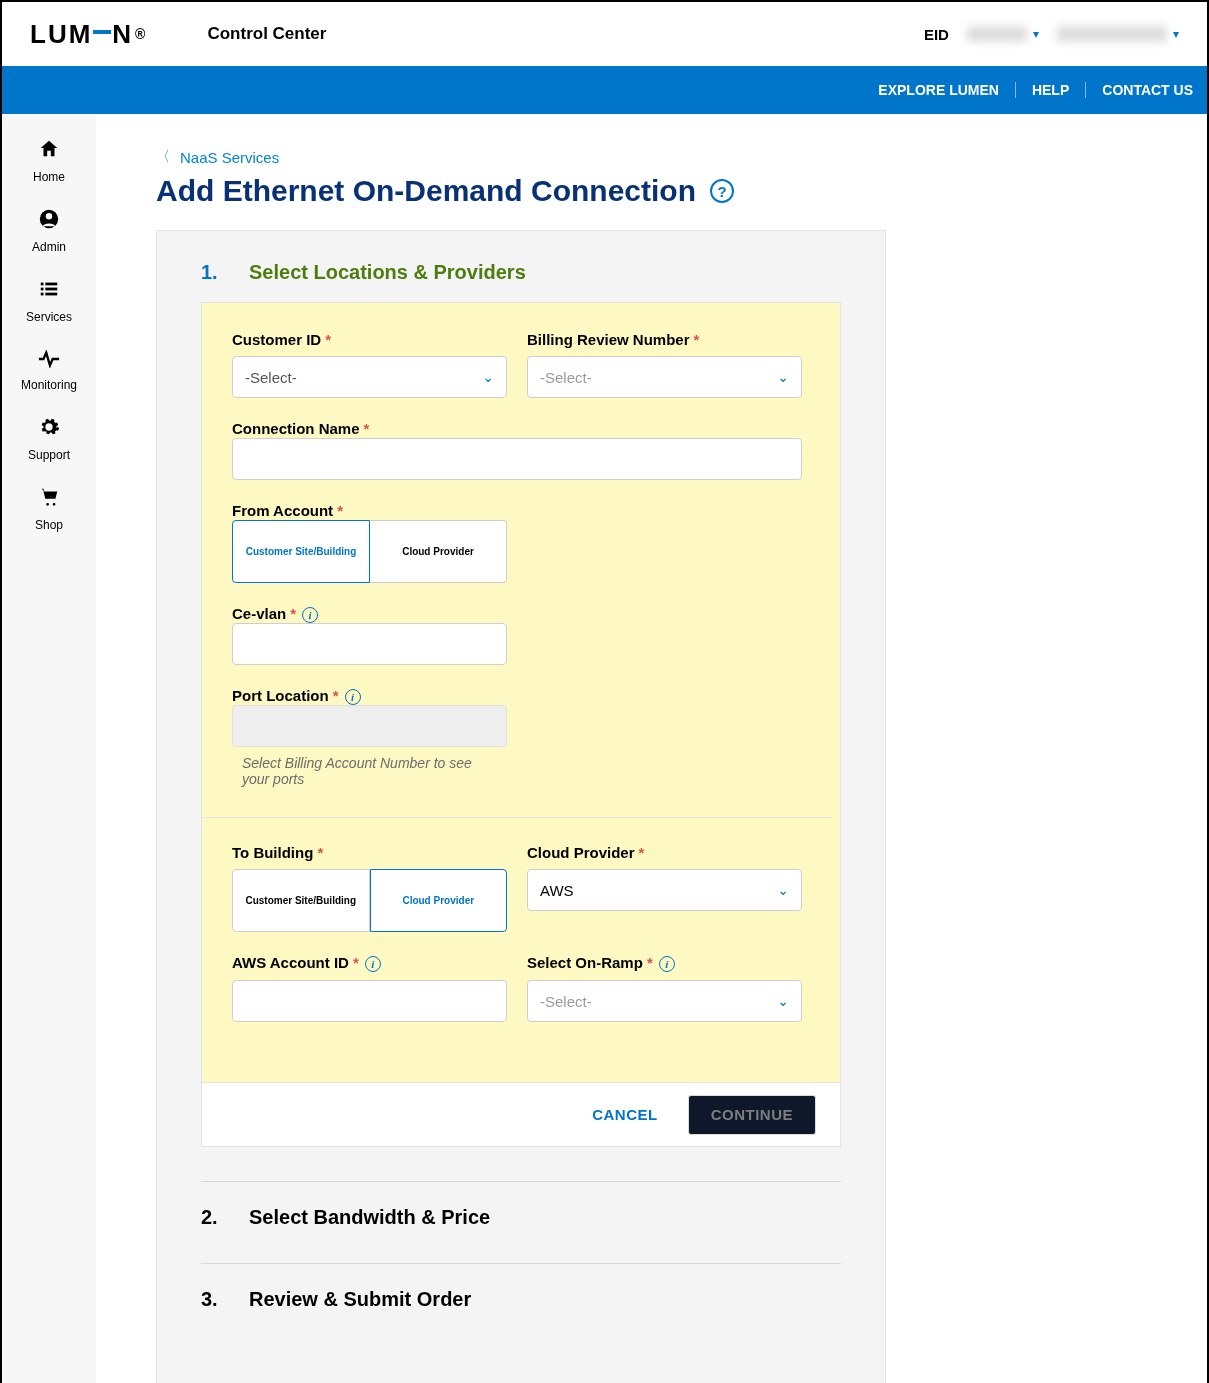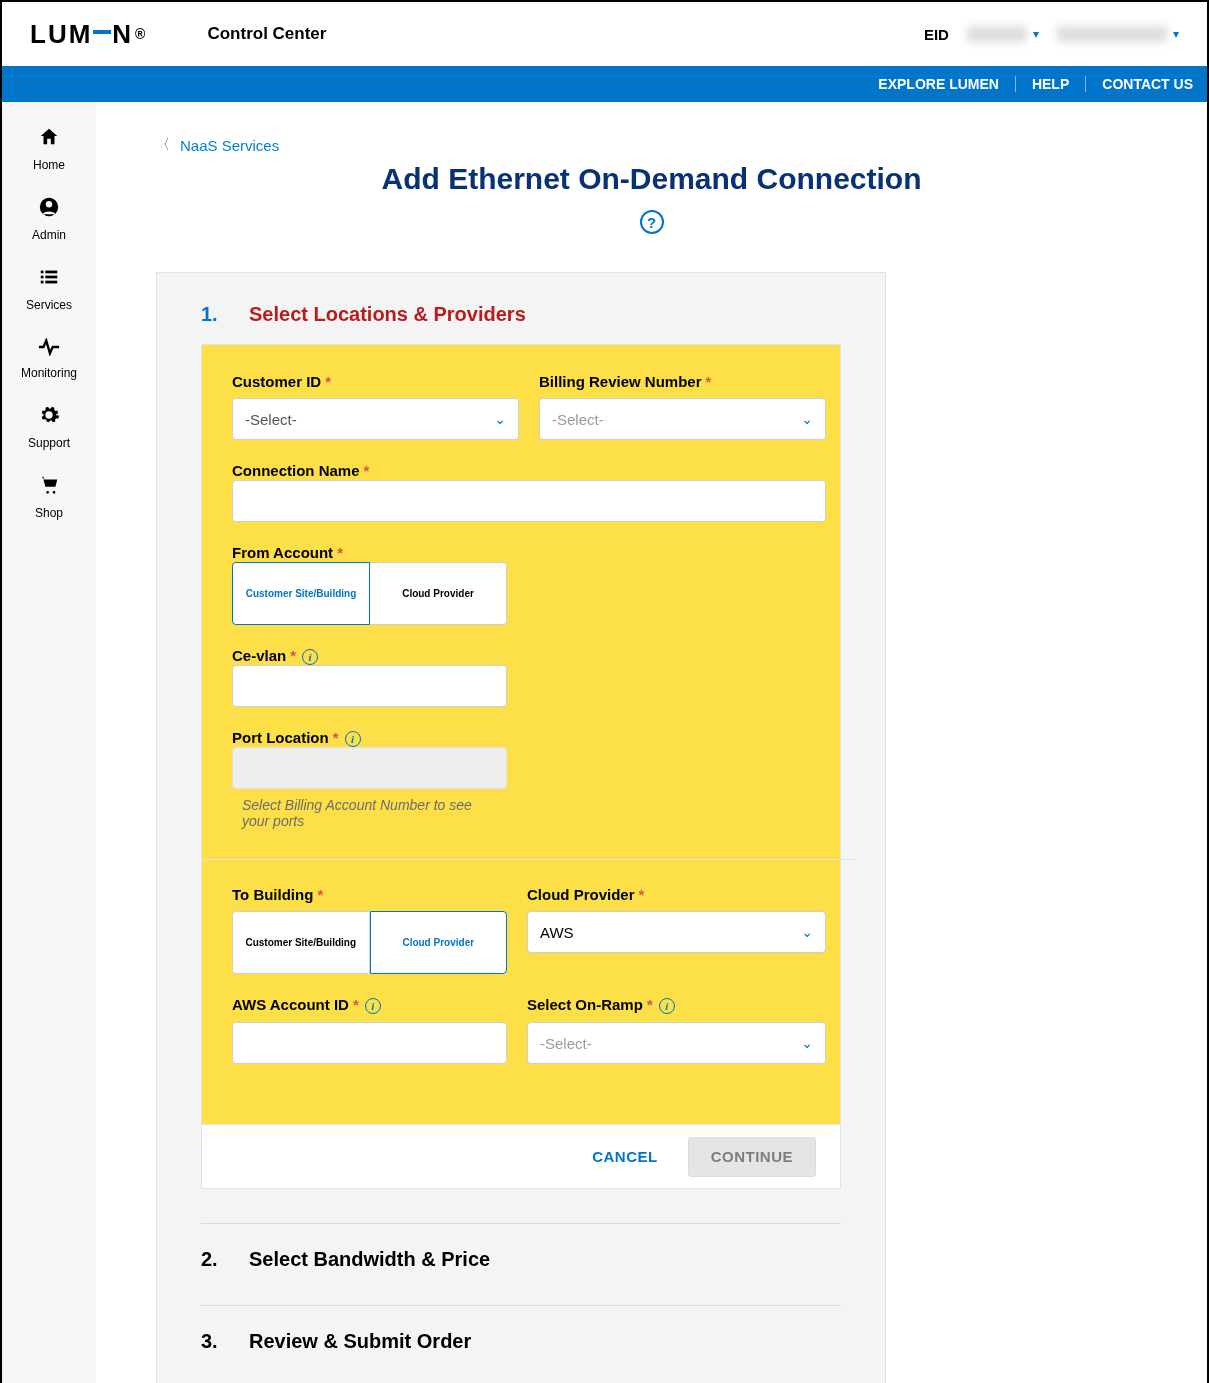--- a/index.html
+++ b/index.html
@@ -9,40 +9,40 @@
   .logo { font-weight: 700; font-size: 26px; letter-spacing: 2px; display: flex; align-items: center; }
   .logo .e-bar { display:inline-block; width:18px; height:4px; background:#0075c9; margin: 0 1px 4px 1px; vertical-align: middle;}
   .brand-sub { margin-left: 60px; font-weight: 600; font-size: 17px; }
   .spacer { flex: 1; }
   .eid-wrap { display:flex; align-items:flex-start; gap:18px; }
   .eid-label { font-weight:600; font-size:15px; }
   .eid-blur, .acct-blur { filter: blur(4px); background: #ddd; color: transparent; border-radius: 3px; display:inline-block; height:16px; }
   .eid-blur { width:60px; }
   .acct-blur { width:110px; }
   .caret-blue { color:#0075c9; font-size:12px; margin-left:6px; }
-  .bluebar { background:#0075c9; height:36px; display:flex; justify-content:flex-end; align-items:center; padding:0 14px; gap:0; }
+  .bluebar { background:#0075c9; height:48px; display:flex; justify-content:flex-end; align-items:center; padding:0 14px; gap:0; }
   .bluebar a { color:#fff; font-weight:700; font-size:14px; text-decoration:none; padding:0 16px; border-right:1px solid rgba(255,255,255,0.5); }
   .bluebar a:last-child { border-right:none; padding-right:0;}
   .body { display:flex; min-height: 1280px; }
   .sidenav { width:94px; background:#f7f7f7; padding-top:12px; display:flex; flex-direction:column; align-items:center; }
   .nav-item { display:flex; flex-direction:column; align-items:center; gap:4px; width:100%; padding:12px 0; cursor:pointer; }
   .nav-item .ico { font-size:22px; color:#000; }
   .nav-item .lbl { font-size:12px; color:#000; }
   .main { flex:1; padding:34px 60px 40px 60px; }
   .breadcrumb { display:flex; align-items:center; gap:10px; color:#0083d6; font-size:15px; margin-bottom:8px; cursor:pointer; }
   .breadcrumb .chev { font-size:14px; }
-  h1.page-title { font-size:30px; font-weight:800; color:#083176; display:flex; align-items:center; gap:14px; margin-bottom:38px;flex-direction:column; }
+  h1.page-title { font-size:30px; font-weight:800; color:#083176; display:flex; align-items:center; gap:14px; margin-bottom:22px; }
   .help-circle { width:24px; height:24px; border:2px solid #0075c9; border-radius:50%; color:#0075c9; display:inline-flex; align-items:center; justify-content:center; font-size:15px; font-weight:700;}
   .wizard { background:#f4f4f4; border:1px solid #e3e3e3; width:730px; padding:30px 0 56px 0; }
   .step-row { display:flex; align-items:baseline; gap:30px; padding:0 44px; margin-bottom:18px;}
   .step-num { font-size:20px; font-weight:700; color:#0075c9; width:18px; }
   .step-num.inactive { color:#000; }
-  .step-title { font-size:20px; font-weight:700; color:#b91c1c; }
+  .step-title { font-size:20px; font-weight:700; color:#4d7c0f; }
   .step-title.inactive { color:#000; }
-  .panel { background:#fde047; border:1px solid #e3e3e3; margin:0 44px; padding:28px 14px 60px 30px; }
+  .panel { background:#fef9c3; border:1px solid #e3e3e3; margin:0 44px; padding:28px 38px 60px 30px; }
   .row2 { display:flex; gap:20px; }
   .col { flex:1; display:flex; flex-direction:column; }
   .field-label { font-size:15px; font-weight:600; margin-bottom:8px; }
   .req { color:#d9534f; margin-left:4px; }
   .info-i { display:inline-flex; width:16px; height:16px; border:1.5px solid #0075c9; border-radius:50%; color:#0075c9; align-items:center; justify-content:center; font-size:11px; font-style:italic; font-family:Georgia,serif; margin-left:6px; vertical-align:middle;}
   .select, .input { width:100%; height:42px; border:1px solid #cfcfcf; border-radius:4px; padding:0 12px; font-size:15px; background:#fff; display:flex; align-items:center; justify-content:space-between; }
   .select .placeholder { color:#555; }
   .select.disabled .placeholder, .select.muted .placeholder { color:#9a9a9a; }
   .select .caret { color:#0075c9; font-size:14px; }
   .input { }
@@ -51,21 +51,21 @@
   .btn-group { display:flex; gap:0; }
   .seg-btn { flex:1; height:63px; border:1px solid #cfcfcf; background:#fff; display:flex; align-items:center; justify-content:center; text-align:center; font-size:10px; font-weight:600; cursor:pointer; padding:0 8px; }
   .seg-btn + .seg-btn { border-left:none; }
   .seg-btn:first-child { border-radius:4px 0 0 4px; }
   .seg-btn:last-child { border-radius:0 4px 4px 0; }
   .seg-btn.active { border:1.5px solid #0075c9; color:#0075c9; position:relative; z-index:1;}
   .mt { margin-top:22px; }
   .divider { border:none; border-top:1px solid #e3e3e3; margin:30px -30px 26px -30px;}
   .panel-actions { background:#fff; border:1px solid #e3e3e3; border-top:none; margin:0 44px; height:64px; display:flex; align-items:center; justify-content:flex-end; gap:30px; padding:0 24px; }
   .btn-cancel { color:#0075c9; font-weight:700; font-size:15px; background:none; border:none; cursor:pointer; letter-spacing:0.5px;}
-  .btn-continue { background:#e5e5e5; color:#7d7d7d; font-weight:700; font-size:15px; border:1px solid #dcdcdc; border-radius:3px; height:40px; padding:0 22px; letter-spacing:0.5px;}
+  .btn-continue { background:#0f172a; color:#7d7d7d; font-weight:700; font-size:15px; border:1px solid #dcdcdc; border-radius:3px; height:40px; padding:0 22px; letter-spacing:0.5px;}
   .step-divider { border:none; border-top:1px solid #d9d9d9; margin:34px 44px 24px 44px; }
   .half { width:275px; }
 </style>
 </head>
 <body>
 
 <div class="app">
   <div class="topbar">
     <div class="logo">
       <span>LUM</span>

